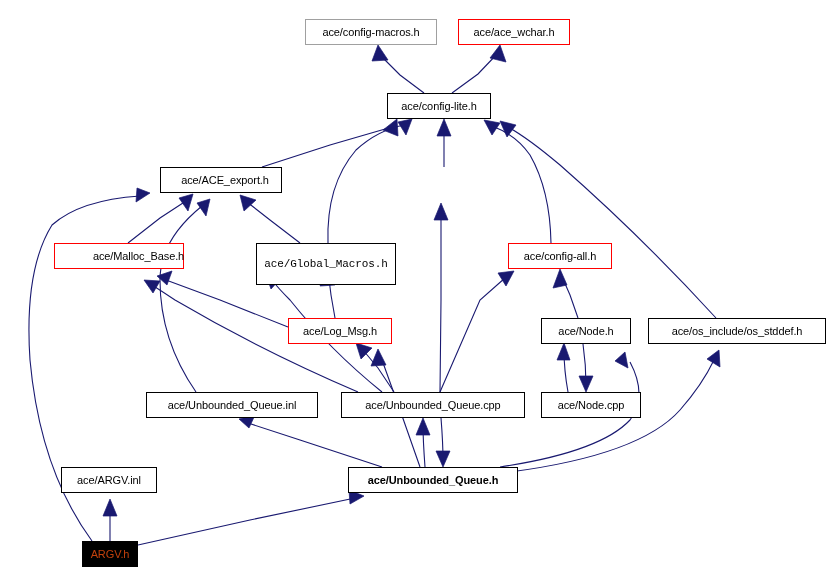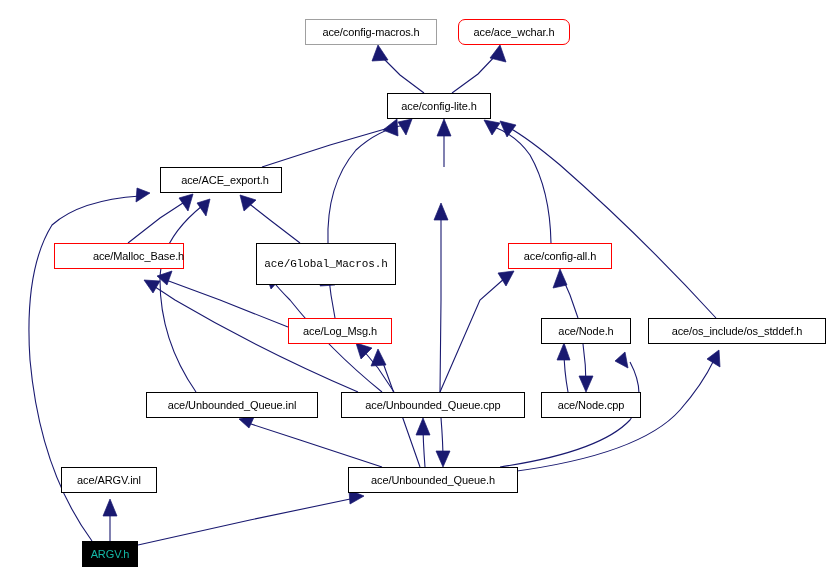--- a/index.html
+++ b/index.html
@@ -43,21 +43,21 @@
     white-space: nowrap;
     font-size: 11px;
     color: #000000;
     line-height: 1;
     letter-spacing: -0.1px;
   }
   .node-box.red { border-color: #ff0000; }
   .node-box.grey { border-color: #a0a0a0; }
   .node-box.current {
     background: #000000;
-    color: #14b8a6;
+    color: #c2410c;
     border-color: #000000;
   }
 </style>
 </head>
 <body>
 
 <div id="graph-root">
 
   <svg class="graph-canvas" viewBox="0 0 828 584">
     <g>
@@ -148,21 +148,21 @@
 
       <path class="edge-path" d="M 138,545 L 250,520 L 355,498"></path>
       <polygon class="edge-head" points="364,496 350,504 349,490"></polygon>
 
     </g>
   </svg>
 
   <div class="node-box grey" style="left:305px; top:19px;  width:132px; height:26px;">
       <span>ace/config-macros.h</span>
     </div>
-  <div class="node-box red" style="left:458px; top:19px;  width:112px; height:26px;border-radius:7px;">
+  <div class="node-box red" style="left:458px; top:19px;  width:112px; height:26px;">
       <span>ace/ace_wchar.h</span>
     </div>
   <div class="node-box" style="left:387px; top:93px;  width:104px; height:26px;">
       <span>ace/config-lite.h</span>
     </div>
   <div class="node-box" style="left:160px; top:167px; width:122px; height:26px;padding-left:8px;">
       <span>ace/ACE_export.h</span>
     </div>
   <div class="node-box red" style="left:54px;  top:243px; width:130px; height:26px;padding-left:39px;">
       <span>ace/Malloc_Base.h</span>
@@ -187,20 +187,20 @@
     </div>
   <div class="node-box" style="left:341px; top:392px; width:184px; height:26px;">
       <span>ace/Unbounded_Queue.cpp</span>
     </div>
   <div class="node-box" style="left:541px; top:392px; width:100px; height:26px;">
       <span>ace/Node.cpp</span>
     </div>
   <div class="node-box" style="left:61px;  top:467px; width:96px;  height:26px;">
       <span>ace/ARGV.inl</span>
     </div>
-  <div class="node-box" style="left:348px; top:467px; width:170px; height:26px;">
+  <div class="node-box" style="left:348px; top:467px; width:170px; height:26px;font-weight:bold;">
       <span>ace/Unbounded_Queue.h</span>
     </div>
   <div class="node-box current" style="left:82px;  top:541px; width:56px;  height:26px;">
       <span>ARGV.h</span>
     </div>
 
 </div>
 
 </body></html>

